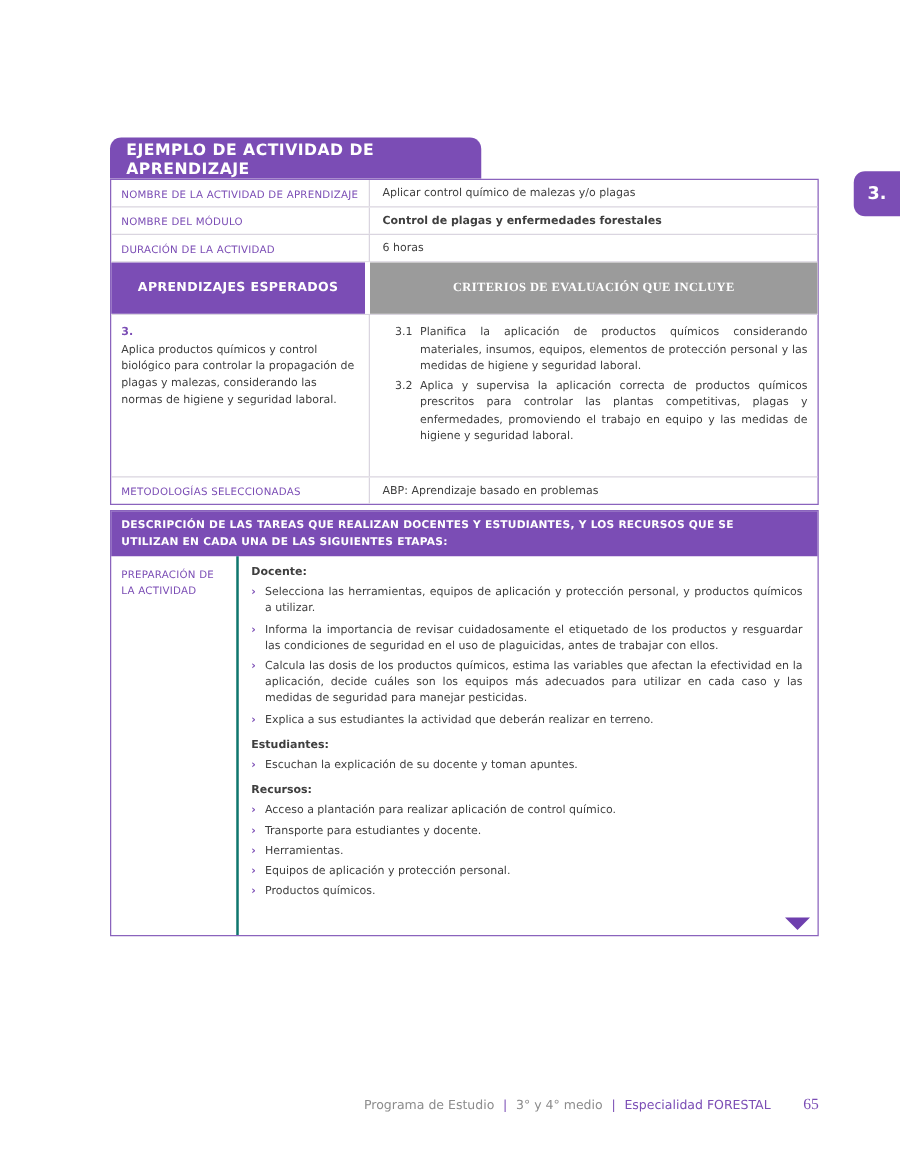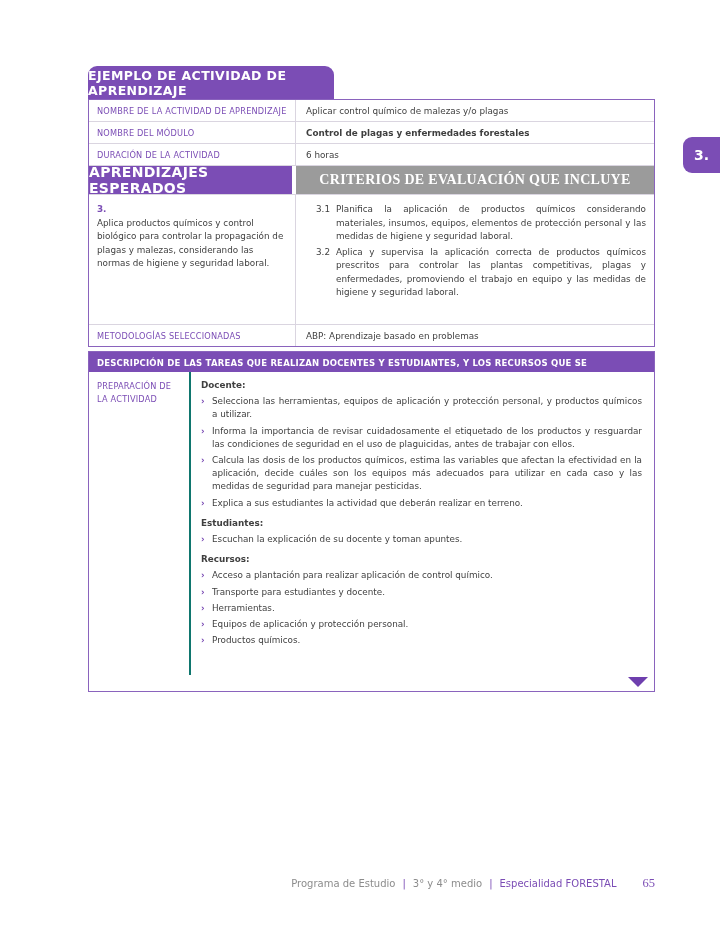--- a/index.html
+++ b/index.html
@@ -3,59 +3,59 @@
 <meta charset="utf-8">
 <style>
   * { margin:0; padding:0; box-sizing:border-box; }
   html,body { width:720px; height:932px; background:#ffffff; overflow:hidden; }
   body { font-family:"DejaVu Sans","Liberation Sans",sans-serif; color:#3f3f3f; position:relative; }
 
   .page-content { position:absolute; left:88px; top:66px; width:567px; }
 
   
   .title-tab {
-    width:246px; height:33px; background:#7b4db5; border-radius:9px 9px 0 0;
-    display:flex; align-items:center; 
-    color:#ffffff; font-size:12.5px; font-weight:bold; letter-spacing:0.4px;
+    width:297px; height:33px; background:#7b4db5; border-radius:9px 9px 0 0;
+    display:flex; align-items:center; padding-left:13px;
+    color:#ffffff; font-size:12.5px; font-weight:bold; letter-spacing:0.4px;margin-top:44px;
   }
 
   
   .table-top { border:1.5px solid #8a63bd; background:#fff; }
   .trow { display:flex; border-bottom:1px solid #dad5e0; }
   .trow:last-child { border-bottom:none; }
   .cell-label {
     width:207px; min-width:207px; padding:6px 6px 5px 8px;
     color:#7b4db5; font-size:8.2px; letter-spacing:0.2px;
     border-right:1px solid #dad5e0; display:flex; align-items:center;
   }
   .cell-value { flex:1; padding:6px 8px 5px 10px; font-size:8.8px; display:flex; align-items:center; }
   .bold { font-weight:bold; }
 
   .header-row { display:flex; border-bottom:1px solid #dad5e0; background:#fff; }
-  .hdr { height:28px; display:flex; align-items:center; justify-content:center;
-         color:#ffffff; font-size:14px; font-weight:bold; letter-spacing:0.3px; }
+  .hdr { height:41px; display:flex; align-items:center; justify-content:center;
+         color:#ffffff; font-size:10px; font-weight:bold; letter-spacing:0.3px; }
   .hdr-left  { width:203px; background:#7b4db5; }
   .hdr-gap   { width:4px; background:#ffffff; }
   .hdr-right { flex:1; background:#9b9b9b;font-family:Liberation Serif, serif; }
 
   .content-row { display:flex; border-bottom:1px solid #dad5e0; }
   .ae-cell { width:207px; min-width:207px; border-right:1px solid #dad5e0;
              padding:8px 8px 8px 8px; font-size:8.8px; line-height:13.5px; height:129px; }
   .ae-num { color:#7b4db5; font-weight:bold; display:block; }
   .crit-cell { flex:1; padding:8px 8px 8px 8px; font-size:8.8px; line-height:13.5px;margin-left:12px; }
   .crit-item { display:flex; margin-bottom:2px; }
   .crit-num { width:20px; min-width:20px; }
   .crit-text { flex:1; text-align:justify; }
 
   
   .section-gap { height:4px; }
   .bottom-section { border:1.5px solid #8a63bd; position:relative; height:341px; }
   .desc-band {
     background:#7b4db5; color:#ffffff; font-size:8.5px; font-weight:600;
-    letter-spacing:0.2px; line-height:14px; padding:4px 22px 4px 8px; height:20px;
+    letter-spacing:0.2px; line-height:14px; padding:4px 22px 4px 8px; height:36px;
   }
   .prep-row { display:flex; height:303px; }
   .prep-label {
     width:102px; min-width:102px; padding:8px 6px 0 8px; color:#7b4db5;
     font-size:8.2px; line-height:12.5px; letter-spacing:0.2px;
     border-right:2px solid #0f766e;
   }
   .prep-content { flex:1; padding:7px 12px 0 10px; font-size:8.8px; line-height:13.2px; }
   .sec-heading { font-weight:bold; margin:7px 0 3px 0; }
   .sec-heading.first { margin-top:0; }

